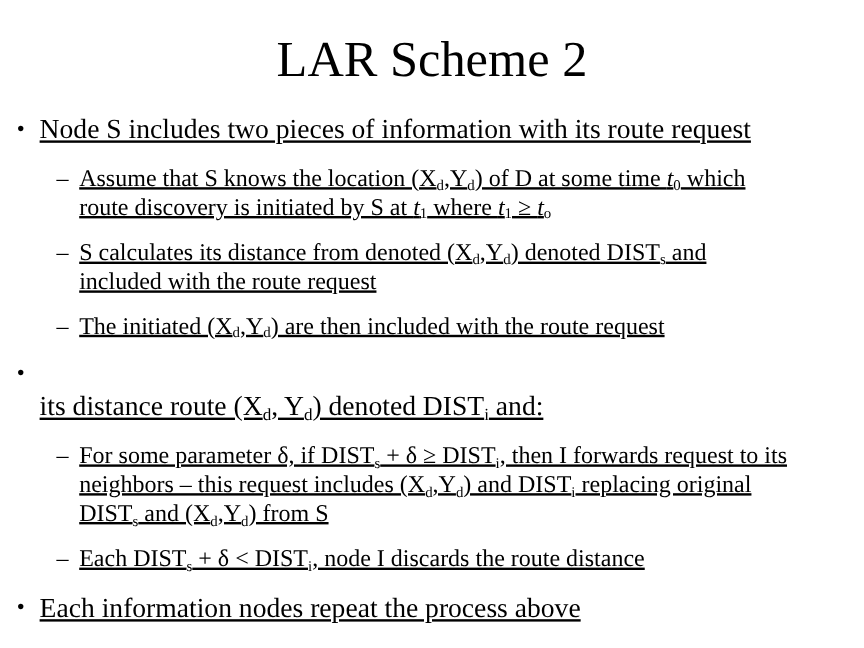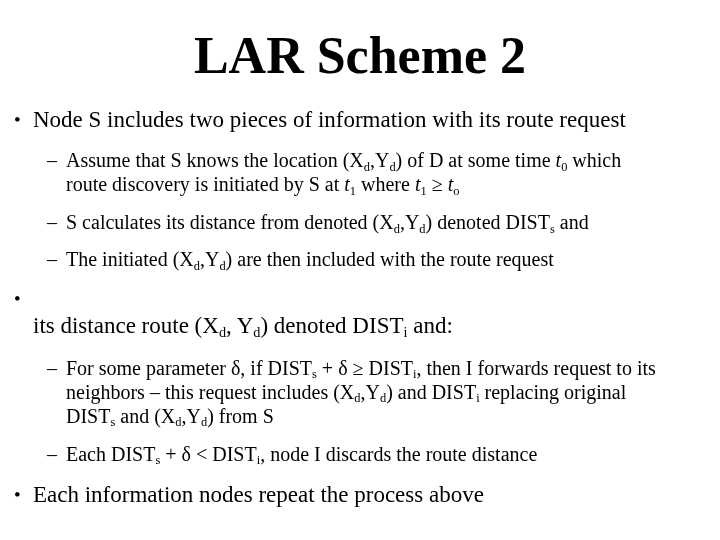--- a/index.html
+++ b/index.html
@@ -11,22 +11,22 @@
     position: relative;
     width: 720px;
     height: 540px;
     overflow: hidden;
     background: #ffffff;
     color: #000000;
     font-family: "Liberation Serif", "DejaVu Serif", serif;
   }
   .title {
     margin: 26px 0 0 0;
-    font-size: 52px;
-    font-weight: 700;
+    font-size: 42px;
+    font-weight: 400;
     line-height: 1.15;
     text-align: center;
     color: #000000;
   }
   .body {
     margin-top: 0;
   }
   .para {
     display: flex;
     align-items: flex-start;
@@ -53,21 +53,21 @@
     width: 19px;
   }
   .p1 { margin-top: 21px; }
   .p2 { margin-top: 15px; }
   .p3 { margin-top: 14px; }
   .p4 { margin-top: 13px; }
   .p5 { margin-top: 15px; }
   .p6 { margin-top: 16px; }
   .p7 { margin-top: 14px; }
   .p8 { margin-top: 16px; }
-  .text { flex: 1; }
+  .text { flex: 1; text-decoration: underline; }
   .sub {
     font-size: 0.62em;
     position: relative;
     top: 0.28em;
     line-height: 0;
   }
   .it { font-style: italic; }
 </style>
 </head>
 <body>
@@ -82,21 +82,21 @@
       <div class="text"><span>Node S includes two pieces of information with its route request</span></div>
     </div>
 
     <div class="para level-2 p2">
       <span class="marker">–</span>
       <div class="text"><span>Assume that S knows the location (X</span><span class="sub">d</span><span>,Y</span><span class="sub">d</span><span>) of D at some time </span><span class="it">t</span><span class="sub">0</span><span> which</span><br><span>route discovery is initiated by S at </span><span class="it">t</span><span class="sub">1</span><span> where </span><span class="it">t</span><span class="sub">1</span><span> ≥ </span><span class="it">t</span><span class="sub">o</span></div>
     </div>
 
     <div class="para level-2 p3">
       <span class="marker">–</span>
-      <div class="text"><span>S calculates its distance from denoted (X</span><span class="sub">d</span><span>,Y</span><span class="sub">d</span><span>) denoted DIST</span><span class="sub">s</span><span> and</span><br></div>
+      <div class="text"><span>S calculates its distance from denoted (X</span><span class="sub">d</span><span>,Y</span><span class="sub">d</span><span>) denoted DIST</span><span class="sub">s</span><span> and</span><br><span>included with the route request</span></div>
     </div>
 
     <div class="para level-2 p4">
       <span class="marker">–</span>
       <div class="text"><span>The initiated (X</span><span class="sub">d</span><span>,Y</span><span class="sub">d</span><span>) are then included with the route request</span></div>
     </div>
 
     <div class="para level-1 p5">
       <span class="marker">•</span>
       <div class="text"><br><span>its distance route (X</span><span class="sub">d</span><span>, Y</span><span class="sub">d</span><span>) denoted DIST</span><span class="sub">i</span><span> and:</span></div>

